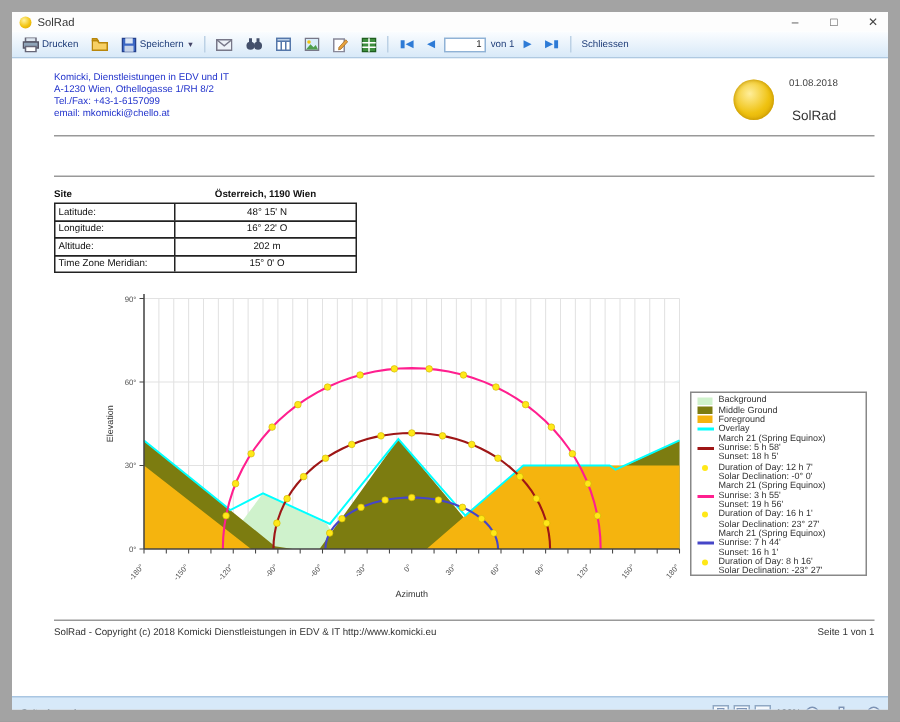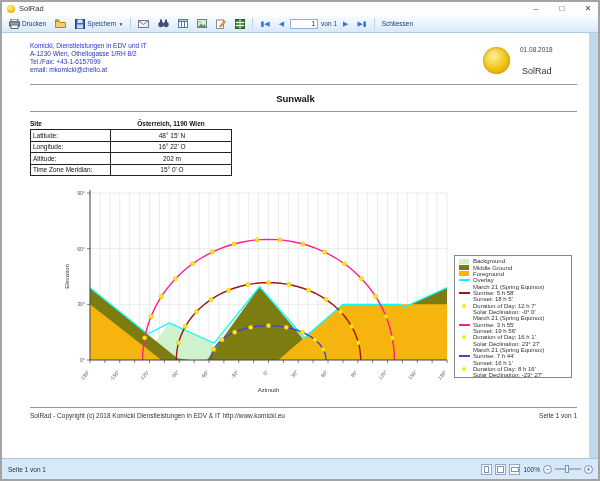--- a/index.html
+++ b/index.html
@@ -1,17 +1,17 @@
 <!DOCTYPE html>
 <html><head>
 <meta charset="utf-8">
 <style>
   html,body{margin:0;padding:0;background:#555;}
   *{box-sizing:border-box;font-family:"Liberation Sans",sans-serif;}
-  .window{position:relative;width:600px;height:481px;background:#fff;border:2px solid #a3a3a3;overflow:hidden;}
+  .window{position:relative;width:600px;height:481px;background:#fff;border:8px solid #a3a3a3;overflow:hidden;}
   
   .titlebar{position:relative;height:13px;background:#FDFDFD;display:flex;align-items:center;padding-left:5px;}
   .app-icon{width:8px;height:8px;border-radius:50%;background:radial-gradient(circle at 38% 32%,#FFF3A0,#F2C410 55%,#D99F00);margin-right:4px;}
   .title-text{font-size:7.5px;color:#333;}
   .win-controls{position:absolute;right:4px;top:0;height:13px;display:flex;align-items:center;gap:14px;}
   .win-btn{font-size:8px;color:#444;line-height:13px;width:12px;text-align:center;cursor:default;}
   
   .toolbar{height:18px;background:linear-gradient(#FBFDFF,#D8E9F8);border-bottom:1px solid #AFC9E1;display:flex;align-items:center;padding:0 4px;gap:3px;font-size:6.5px;color:#1E3C78;}
   .tbtn{display:flex;align-items:center;gap:2px;padding:1px 3px;border-radius:2px;}
   .tsep{width:1px;height:11px;background:#BCD1E5;margin:0 1px;}
@@ -163,21 +163,20 @@
         <div>Komicki, Dienstleistungen in EDV und IT</div>
         <div>A-1230 Wien, Othellogasse 1/RH 8/2</div>
         <div>Tel./Fax: +43-1-6157099</div>
         <div>email: mkomicki@chello.at</div>
       </div>
       <div class="date">01.08.2018</div>
       <div class="logo"></div>
       <div class="brand">SolRad</div>
 
       <div class="rule" style="top:51px"></div>
-      <div class="report-title">Sunwalk</div>
       <div class="rule" style="top:78px"></div>
 
       <div class="site-table">
         <div class="st-header">
           <span class="lbl">Site</span>
           <span class="val">Österreich, 1190 Wien</span>
         </div>
         <div id="site-rows">
             <div class="st-row">
               <span class="lbl">Latitude:</span>

